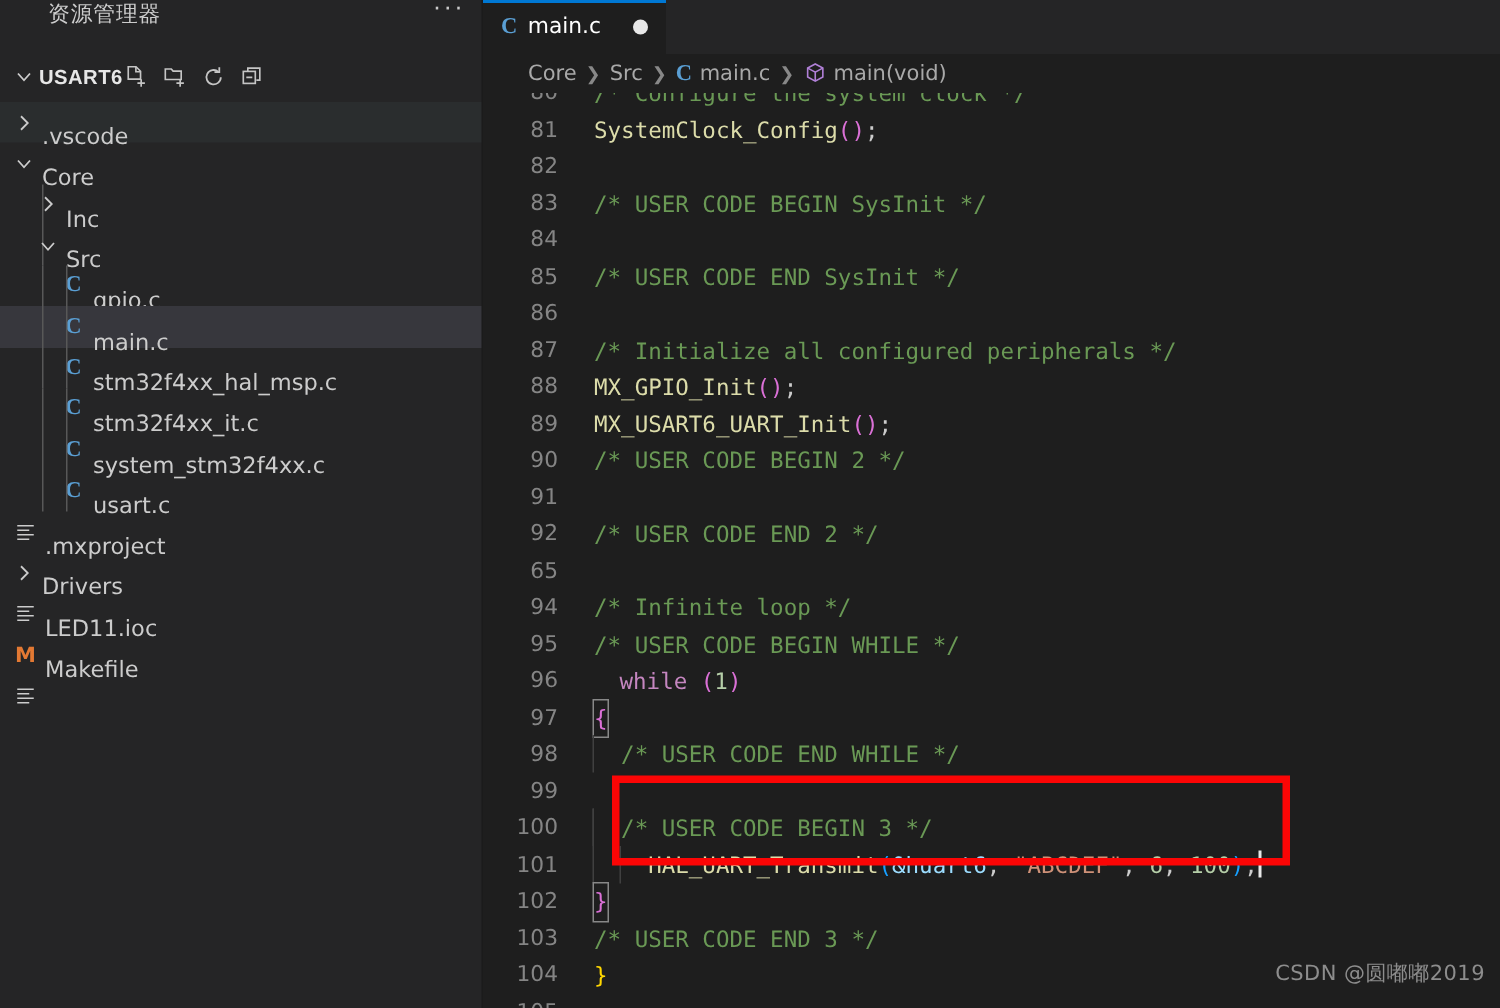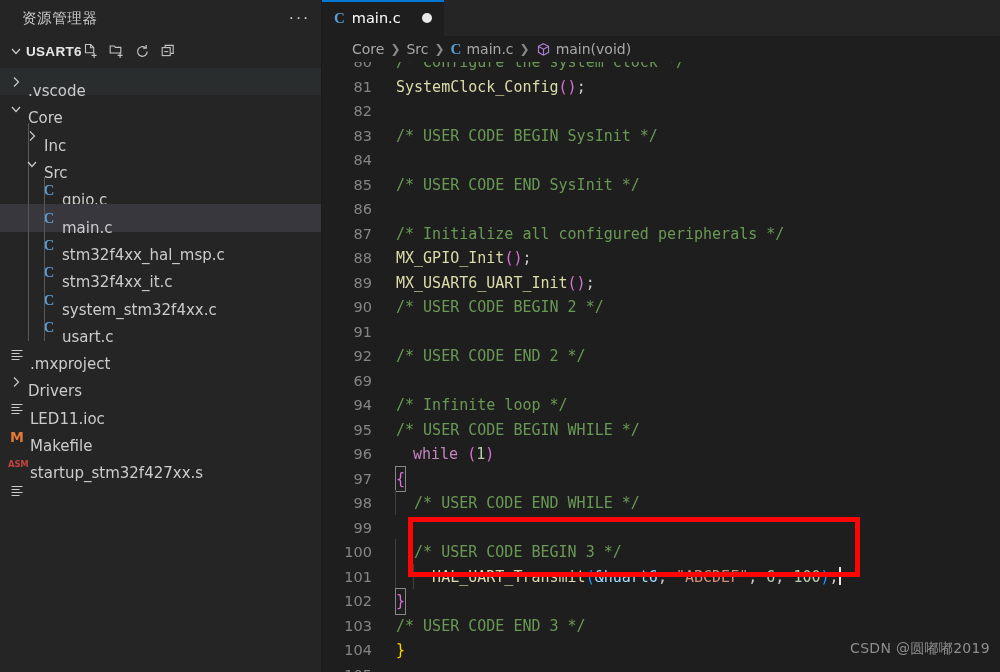--- a/index.html
+++ b/index.html
@@ -13,23 +13,24 @@
 
   
   #sidebar {
     width: 322px; height: 672px;
     background: #252526;
     display: flex; flex-direction: column;
     flex: 0 0 322px;
     position: relative;
   }
   #sidebar-title-row {
-    height: 36px; display: flex; align-items: center;
+    height: 36px; display: flex; 
     padding: 0 12px 0 22px;
     justify-content: space-between;
+    margin-left: 10px;
   }
   #sidebar-title {
     font-size: 14.5px; color: #cccccc; letter-spacing: .6px;
     font-family: "DejaVu Sans", sans-serif;
   }
   #sidebar-more { color: #cccccc; font-size: 17px; line-height: 10px; letter-spacing:1.5px; cursor:pointer; }
 
   #section-header {
     height: 30px; display: flex; align-items: center;
     padding-left: 8px; padding-right: 8px;
@@ -312,25 +313,20 @@
           </span>
           <span class="label">LED11.ioc</span>
         </div>
         <div class="row">
           <div style="width: 8px; flex: 0 0 8px;"></div>
           <span class="ficon m-icon">M</span>
           <span class="label">Makefile</span>
         </div>
         <div class="row">
           <div style="width: 8px; flex: 0 0 8px;"></div>
-          <span class="ficon asm-icon">ASM</span>
-          <span class="label">startup_stm32f427xx.s</span>
-        </div>
-        <div class="row">
-          <div style="width: 8px; flex: 0 0 8px;"></div>
           <span class="ficon doc-icon">
             <svg width="14" height="14" viewBox="0 0 14 14">
               <path d="M1.5 2.5 h11 M1.5 5.5 h8 M1.5 8.5 h11 M1.5 11.5 h8" stroke="#cccccc" stroke-width="1.15"></path>
             </svg>
           </span>
         </div>
       </div>
     <div id="sidebar-edge"></div>
   </div>
 
@@ -415,21 +411,21 @@
           </div>
           <div class="cline">
             <div class="lnum">91</div>
             <div class="ctext"></div>
           </div>
           <div class="cline">
             <div class="lnum">92</div>
             <div class="ctext"><span class="tok-cmt">/* USER CODE END 2 */</span></div>
           </div>
           <div class="cline">
-            <div class="lnum">69</div>
+            <div class="lnum">65</div>
             <div class="ctext"></div>
           </div>
           <div class="cline">
             <div class="lnum">94</div>
             <div class="ctext"><span class="tok-cmt">/* Infinite loop */</span></div>
           </div>
           <div class="cline">
             <div class="lnum">95</div>
             <div class="ctext"><span class="tok-cmt">/* USER CODE BEGIN WHILE */</span></div>
           </div>

